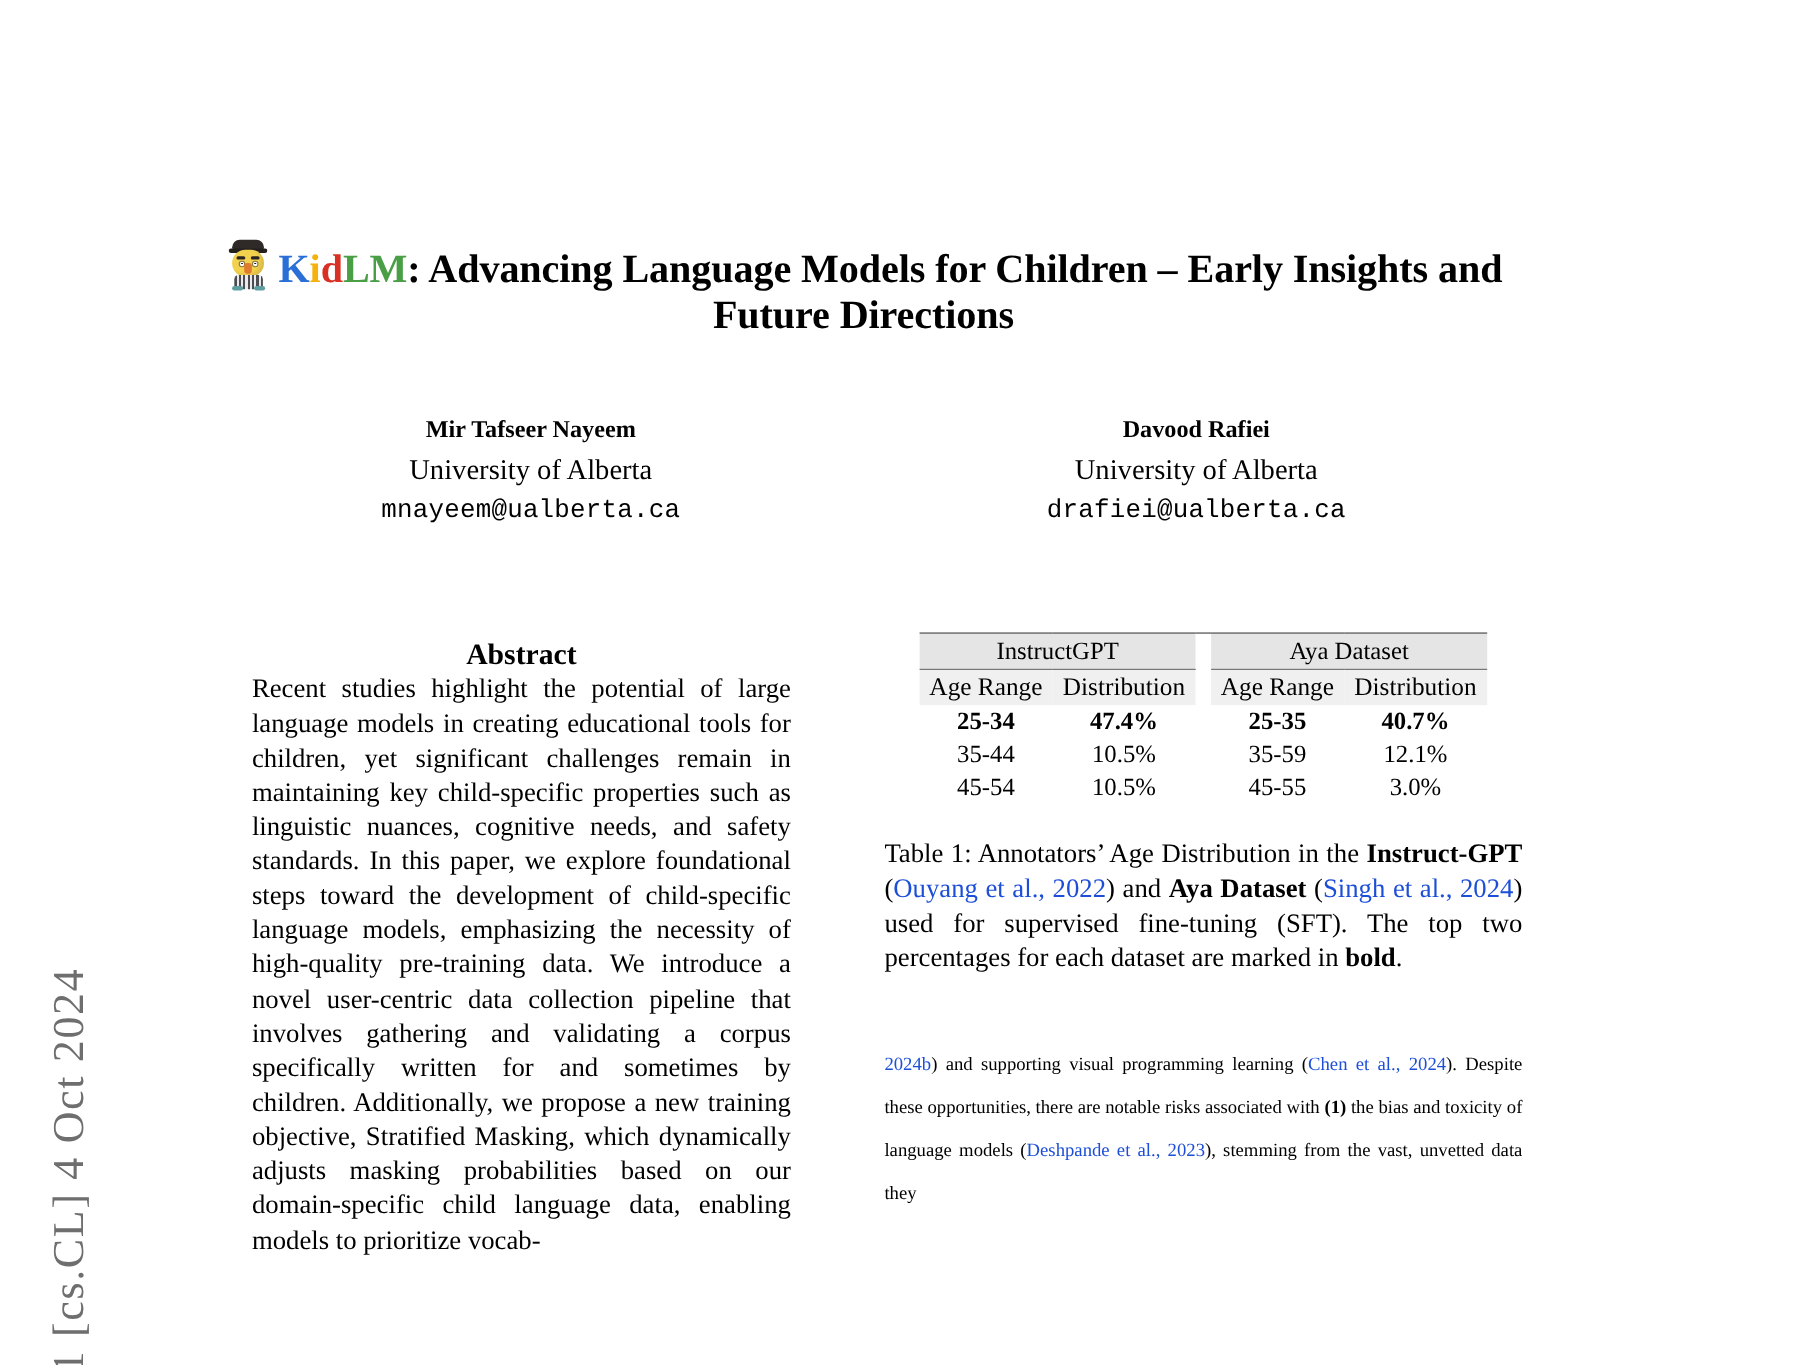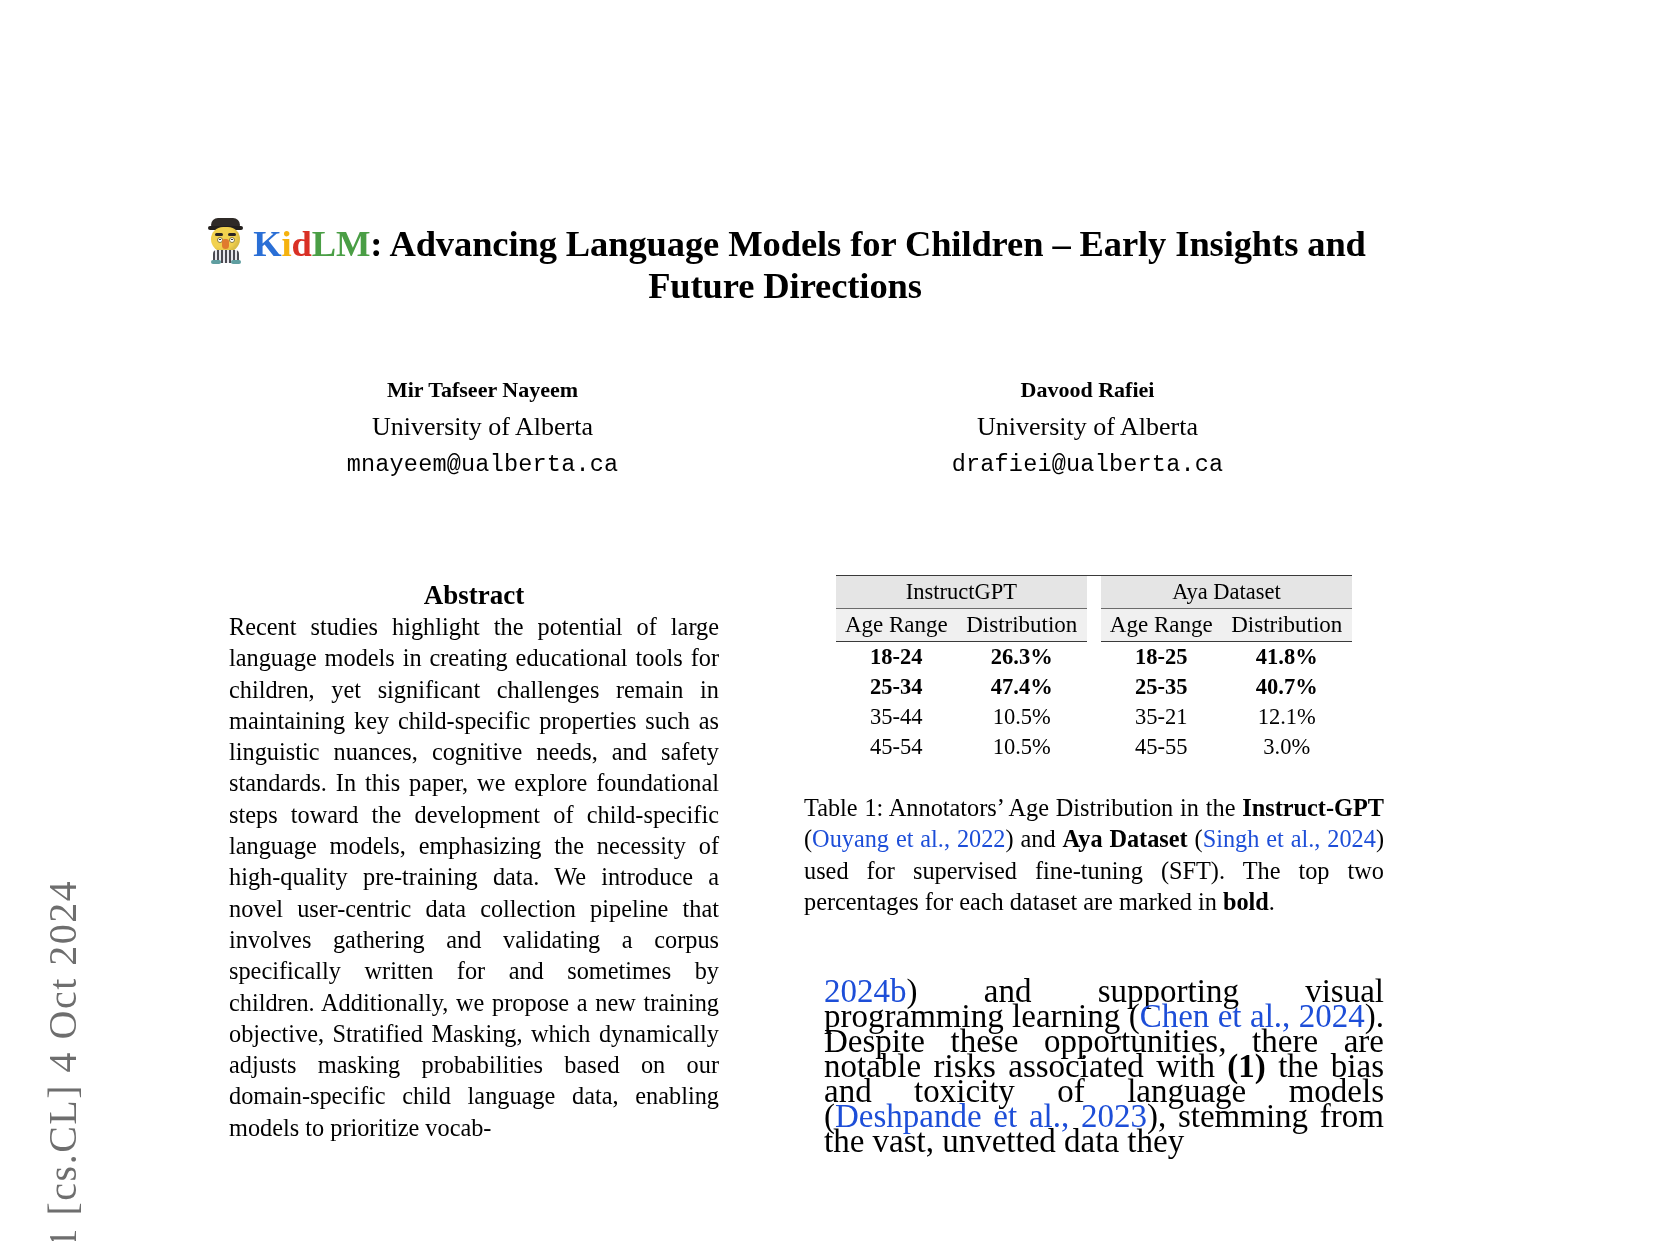--- a/index.html
+++ b/index.html
@@ -237,25 +237,24 @@
   .caption {
     font-size: 24.3px;
     line-height: 31.3px;
     text-align: justify;
     margin-top: 30px;
   }
   .caption b { font-weight: bold; }
   .cite { color: #1d4ed8; }
 
   .right-body {
-    font-size: 33px;
-    line-height: 25px;
+    font-size: 17px;
+    line-height: 39px;
     text-align: justify;
     margin-top: 62px;
-    margin-left: 20px;
   }
   .right-body p { margin: 0; }
 </style>
 </head>
 <body>
 
 <div class="page">
 
   <div class="arxiv-stamp">1  [cs.CL]  4 Oct 2024</div>
 
@@ -311,38 +310,31 @@
           <tr class="sub-head">
             <th class="rule-mid">Age Range</th>
             <th class="rule-mid">Distribution</th>
             <th class="gap"></th>
             <th class="rule-mid">Age Range</th>
             <th class="rule-mid">Distribution</th>
           </tr>
         </thead>
         <tbody>
           <tr class="bold">
-            <td class="rule-thick">18-24</td>
-            <td class="rule-thick">26.3%</td>
-            <td class="gap"></td>
-            <td class="rule-thick">18-25</td>
-            <td class="rule-thick">41.8%</td>
-          </tr>
-          <tr class="bold">
             <td>25-34</td>
             <td>47.4%</td>
             <td class="gap"></td>
             <td>25-35</td>
             <td>40.7%</td>
           </tr>
           <tr>
             <td>35-44</td>
             <td>10.5%</td>
             <td class="gap"></td>
-            <td>35-21</td>
+            <td>35-59</td>
             <td>12.1%</td>
           </tr>
           <tr>
             <td>45-54</td>
             <td>10.5%</td>
             <td class="gap"></td>
             <td>45-55</td>
             <td>3.0%</td>
           </tr>
         </tbody>

